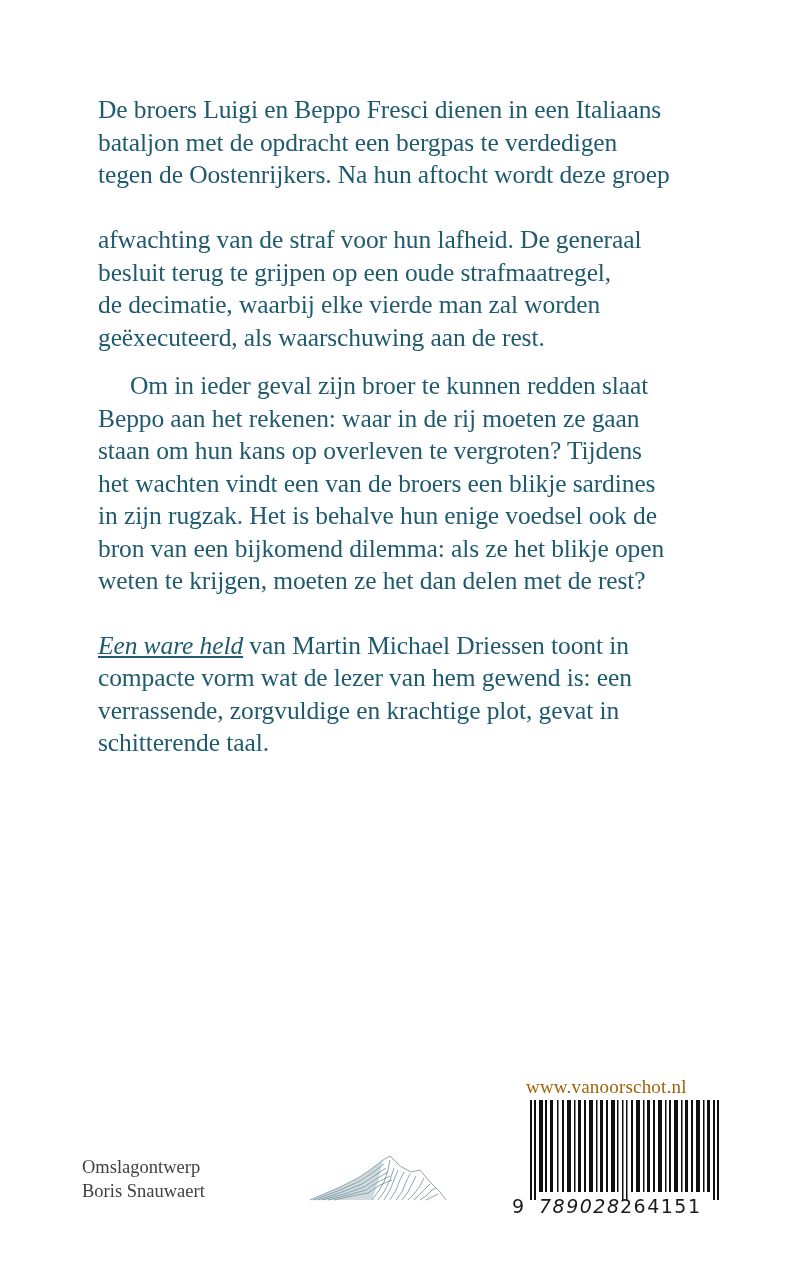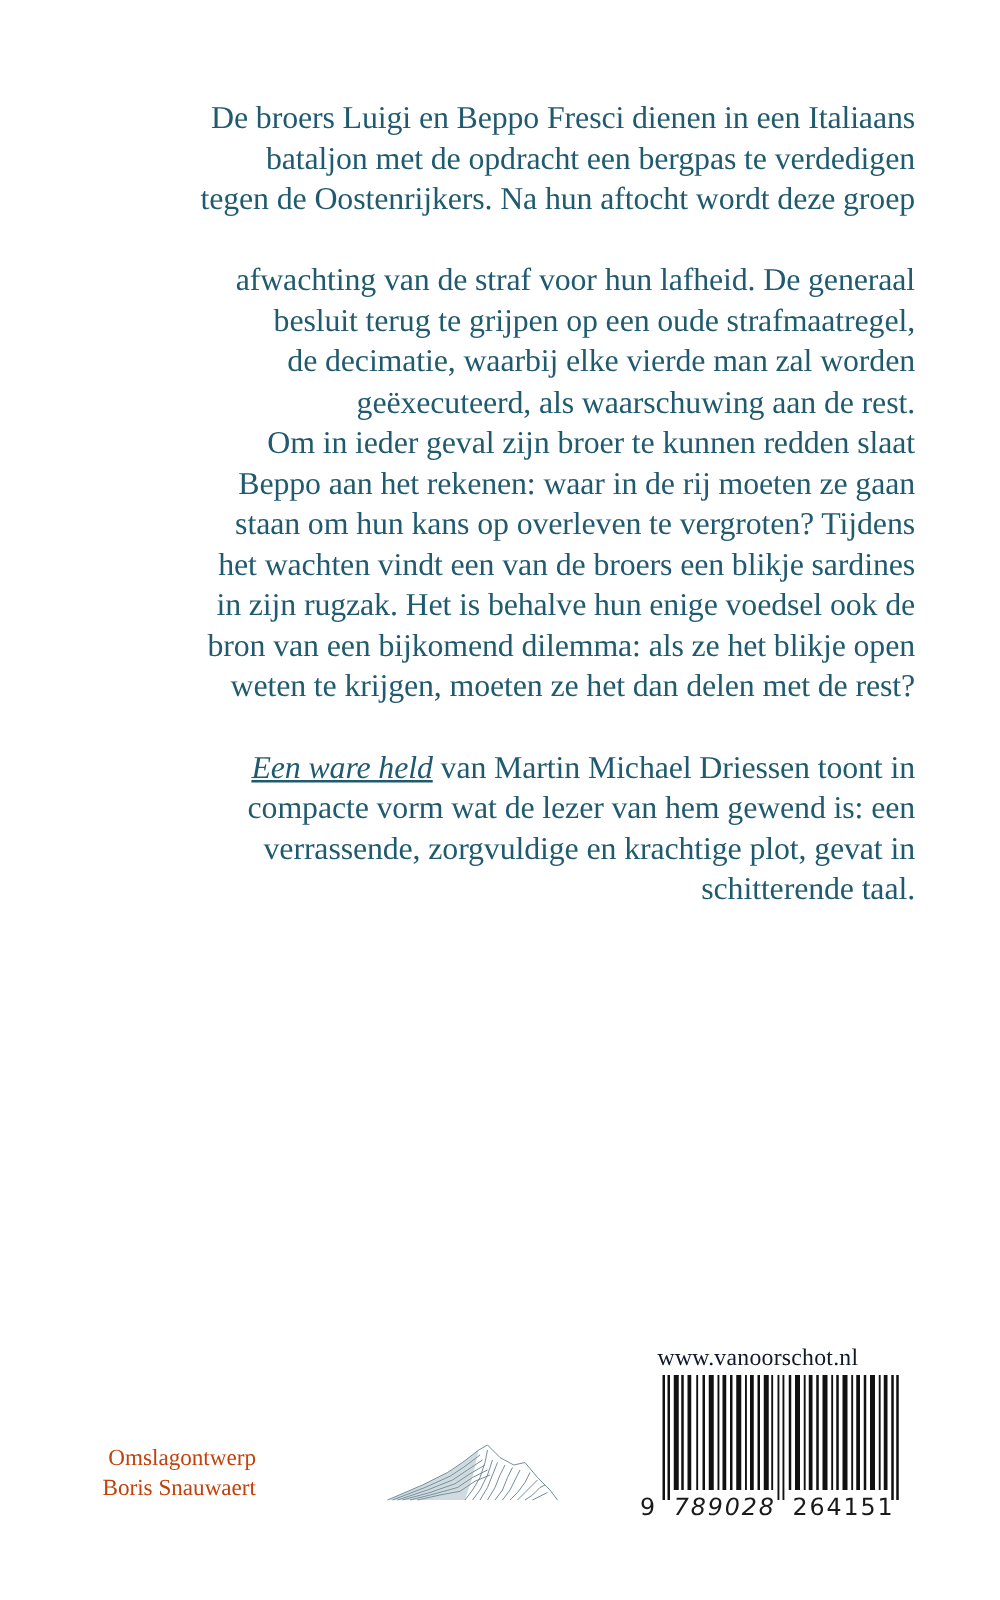--- a/index.html
+++ b/index.html
@@ -18,42 +18,40 @@
     .blurb {
       position: absolute;
       left: 82px;
       top: 78px;
       width: 650px;
       font-size: 25.5px;
       line-height: 32.5px;
       letter-spacing: -0.1px;
     }
     .blurb p {
-      margin: 0;
-      text-align: right;
+      margin: 16px;
     }
     .blurb .indent {
       text-indent: 32px;
       font-family: Liberation Serif, serif;
     }
     .blurb .closing {
       margin-top: 32px;
     }
     .blurb .title-italic {
       font-style: italic;
       text-decoration: underline;
     }
     .credits {
       position: absolute;
       left: 82px;
       top: 1155px;
       font-size: 18.5px;
       line-height: 24px;
-      color: #c2410c;
-      text-align: right;
+      color: #404040;
     }
     .credits div { white-space: nowrap; }
     .mountain {
       position: absolute;
       left: 308px;
       top: 1152px;
       width: 140px;
       height: 50px;
     }
     .barcode-block {
@@ -62,21 +60,21 @@
       top: 1076px;
       width: 215px;
       height: 145px;
     }
     .barcode-url {
       position: absolute;
       left: 14px;
       top: 0;
       font-size: 19px;
       line-height: 22px;
-      color: #0f172a;
+      color: #a16207;
       letter-spacing: 0.2px;
       white-space: nowrap;
     }
     .barcode-svg {
       position: absolute;
       left: 0;
       top: 24px;
     }
     .barcode-digits {
       position: absolute;
@@ -85,21 +83,21 @@
       width: 215px;
       font-family: "DejaVu Sans", "Liberation Sans", sans-serif;
       font-size: 19px;
       line-height: 20px;
       color: #1a1a1a;
       letter-spacing: 1.5px;
       white-space: nowrap;
     }
     .barcode-digits .lead { position: absolute; left: 0; }
     .barcode-digits .g1 { position: absolute; left: 27px; font-style: italic; }
-    .barcode-digits .g2 { position: absolute; left: 122px; }
+    .barcode-digits .g2 { position: absolute; left: 108px; }
   </style>
 </head>
 <body>
 
 <div class="blurb">
   <p>
     <span>De broers Luigi en Beppo Fresci dienen in een Italiaans</span><br>
     <span>bataljon met de opdracht een bergpas te verdedigen</span><br>
     <span>tegen de Oostenrijkers. Na hun aftocht wordt deze groep</span><br>
     <br>

